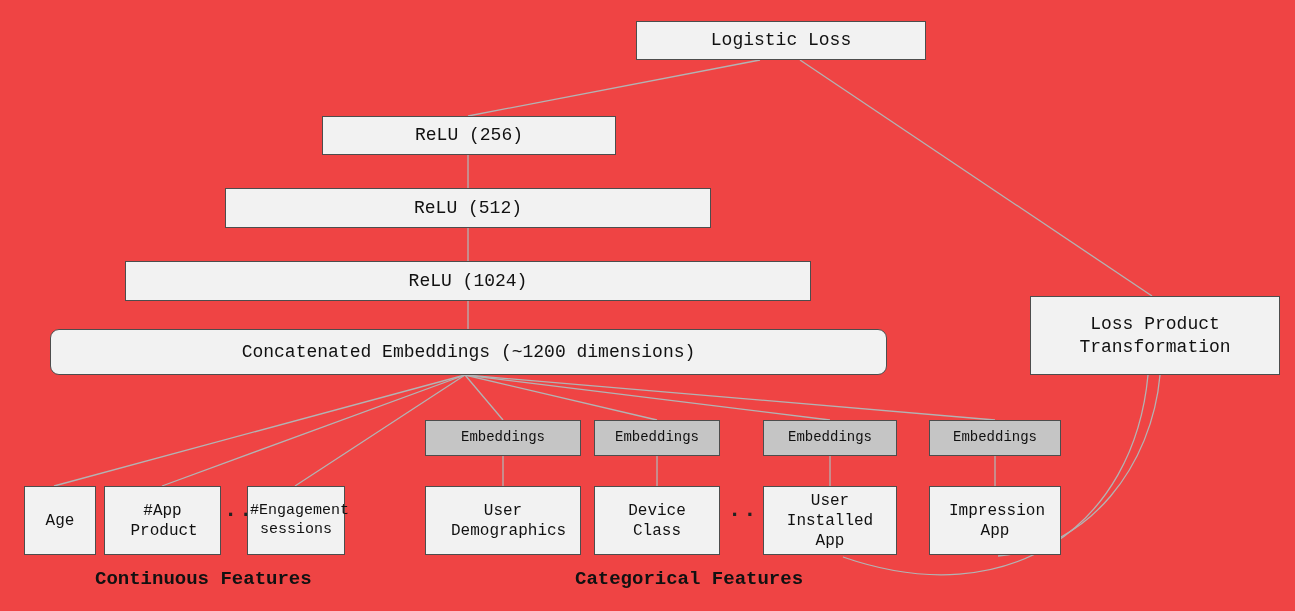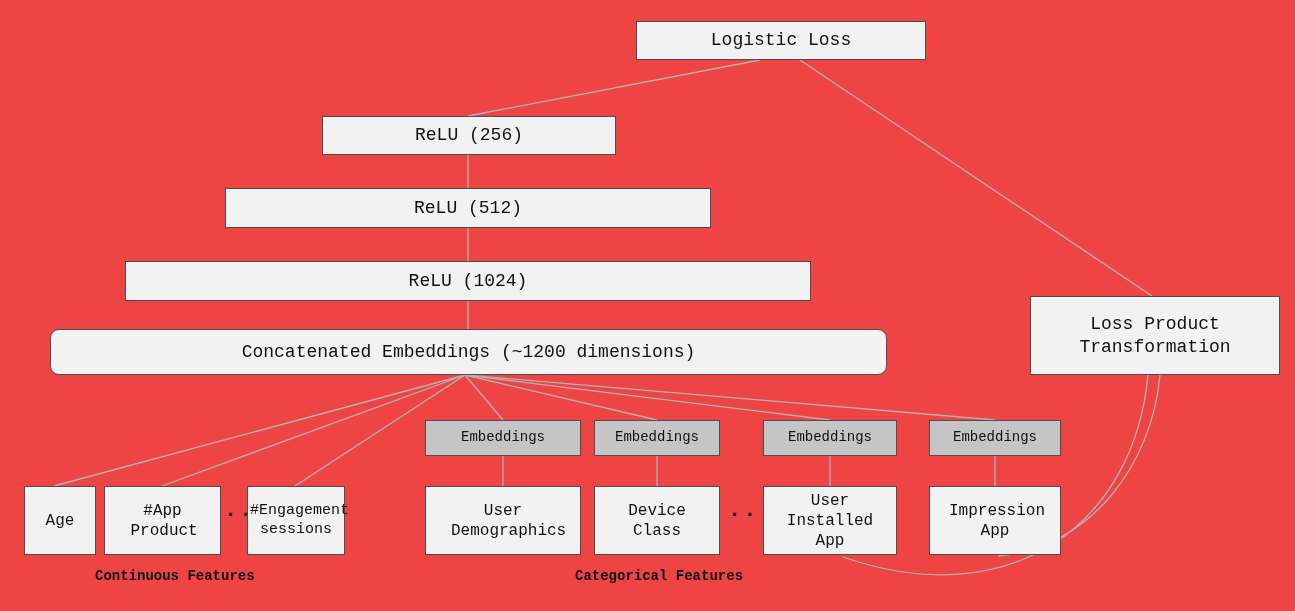--- a/index.html
+++ b/index.html
@@ -18,21 +18,21 @@
     border:1.5px solid #4d4d4d;
     box-sizing:border-box;
     display:flex; align-items:center; justify-content:center;
     text-align:center;
     color:#111;
     font-size:18px;
     line-height:1.25;
   }
   .embed { background:#c5c5c5; font-size:14px; }
   .feat  { font-size:16px; }
-  .bold-label { position:absolute; font-weight:bold; font-size:14px; color:#111; }
+  .bold-label { position:absolute; font-weight:bold; font-size:19px; color:#111; }
   .dots { position:absolute; font-size:22px; font-weight:bold; color:#222; letter-spacing:2px; }
   .wrap { display:inline-block; }
 </style>
 </head>
 <body>
 
 <div class="canvas">
 
   <svg class="edges" viewBox="0 0 1295 611">
     <line x1="760" y1="60" x2="468" y2="116"></line>

